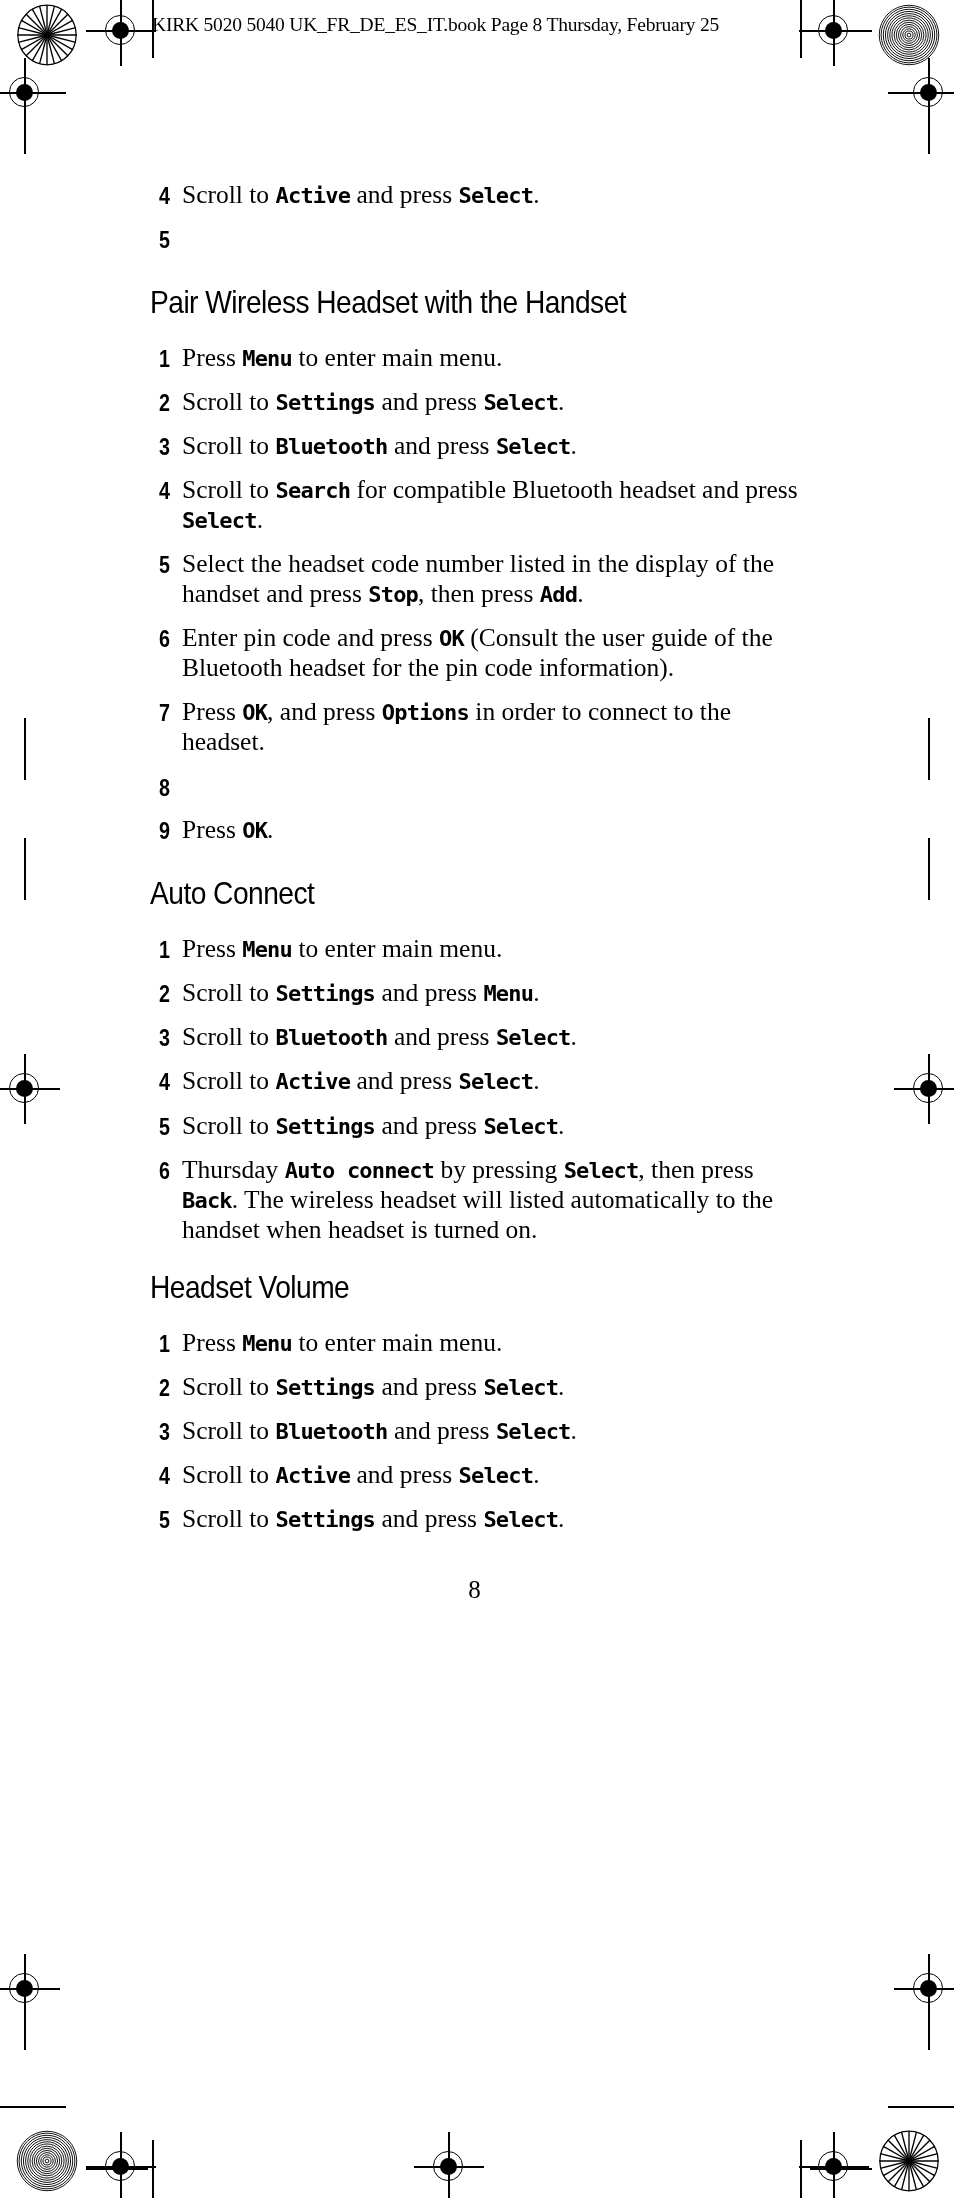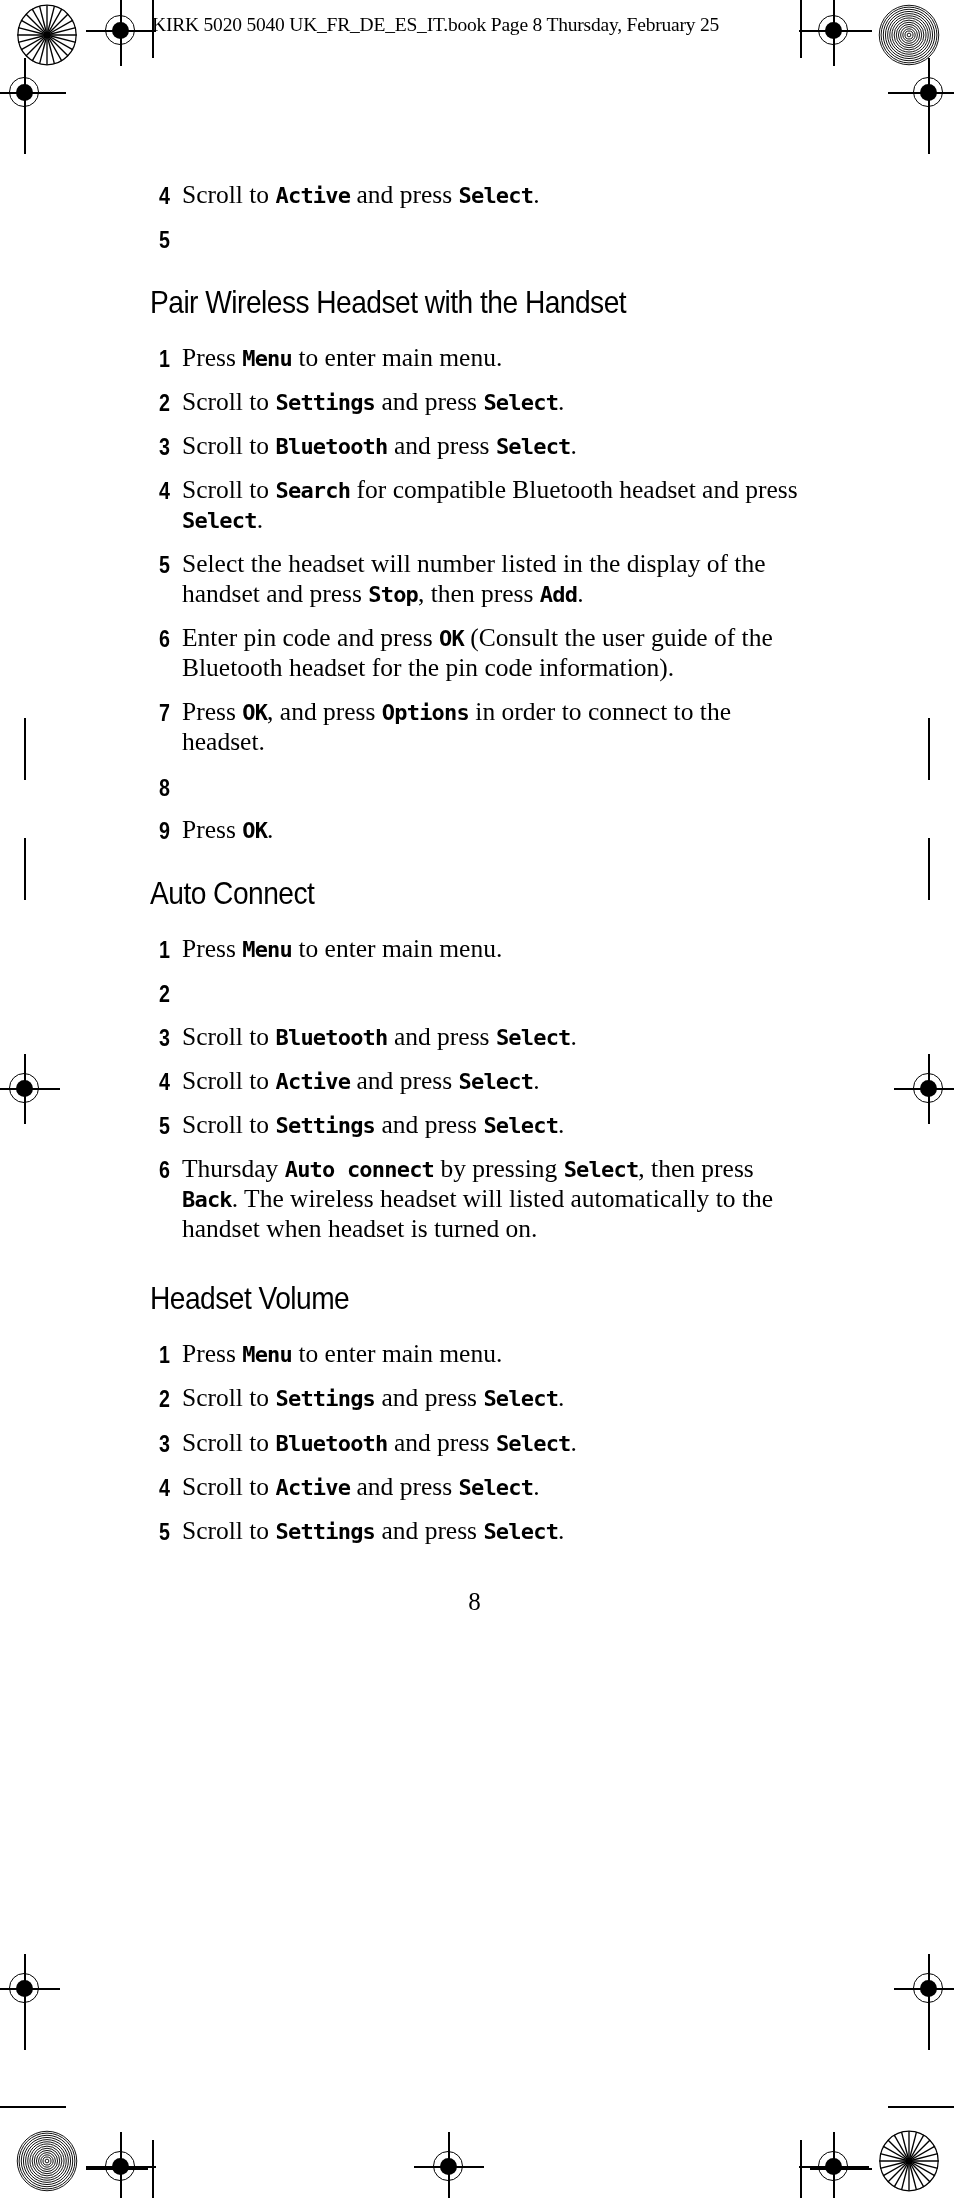--- a/index.html
+++ b/index.html
@@ -369,21 +369,21 @@
           <li class="step">
             <span class="step-num">3</span>
             <span class="step-body"><span>Scroll to </span><span class="ui">Bluetooth</span><span> and press </span><span class="ui">Select</span><span>.</span></span>
           </li>
           <li class="step">
             <span class="step-num">4</span>
             <span class="step-body"><span>Scroll to </span><span class="ui">Search</span><span> for compatible Bluetooth headset and press </span><span class="ui">Select</span><span>.</span></span>
           </li>
           <li class="step">
             <span class="step-num">5</span>
-            <span class="step-body"><span>Select the headset will number listed in the display of the handset and press </span><span class="ui">Stop</span><span>, then press </span><span class="ui">Add</span><span>.</span></span>
+            <span class="step-body"><span>Select the headset code number listed in the display of the handset and press </span><span class="ui">Stop</span><span>, then press </span><span class="ui">Add</span><span>.</span></span>
           </li>
           <li class="step">
             <span class="step-num">6</span>
             <span class="step-body"><span>Enter pin code and press </span><span class="ui">OK</span><span> (Consult the user guide of the Bluetooth headset for the pin code information).</span></span>
           </li>
           <li class="step">
             <span class="step-num">7</span>
             <span class="step-body"><span>Press </span><span class="ui">OK</span><span>, and press </span><span class="ui">Options</span><span> in order to connect to the headset.</span></span>
           </li>
           <li class="step">
@@ -397,40 +397,41 @@
       </div>
       <div class="section" style="margin-top: 30px;">
         <div class="section-heading" style="margin-bottom: 22px;">Auto Connect</div>
         <ol class="steps">
           <li class="step">
             <span class="step-num">1</span>
             <span class="step-body"><span>Press </span><span class="ui">Menu</span><span> to enter main menu.</span></span>
           </li>
           <li class="step">
             <span class="step-num">2</span>
+            <span class="step-body"><span>Scroll to </span><span class="ui">Settings</span><span> and press </span><span class="ui">Menu</span><span>.</span></span>
           </li>
           <li class="step">
             <span class="step-num">3</span>
             <span class="step-body"><span>Scroll to </span><span class="ui">Bluetooth</span><span> and press </span><span class="ui">Select</span><span>.</span></span>
           </li>
           <li class="step">
             <span class="step-num">4</span>
             <span class="step-body"><span>Scroll to </span><span class="ui">Active</span><span> and press </span><span class="ui">Select</span><span>.</span></span>
           </li>
           <li class="step">
             <span class="step-num">5</span>
             <span class="step-body"><span>Scroll to </span><span class="ui">Settings</span><span> and press </span><span class="ui">Select</span><span>.</span></span>
           </li>
           <li class="step">
             <span class="step-num">6</span>
             <span class="step-body"><span>Thursday </span><span class="ui">Auto connect</span><span> by pressing </span><span class="ui">Select</span><span>, then press </span><span class="ui">Back</span><span>. The wireless headset will listed automatically to the handset when headset is turned on.</span></span>
           </li>
         </ol>
       </div>
-      <div class="section" style="margin-top: 36px;">
+      <div class="section" style="margin-top: 24px;">
         <div class="section-heading" style="margin-bottom: 22px;">Headset Volume</div>
         <ol class="steps">
           <li class="step">
             <span class="step-num">1</span>
             <span class="step-body"><span>Press </span><span class="ui">Menu</span><span> to enter main menu.</span></span>
           </li>
           <li class="step">
             <span class="step-num">2</span>
             <span class="step-body"><span>Scroll to </span><span class="ui">Settings</span><span> and press </span><span class="ui">Select</span><span>.</span></span>
           </li>

